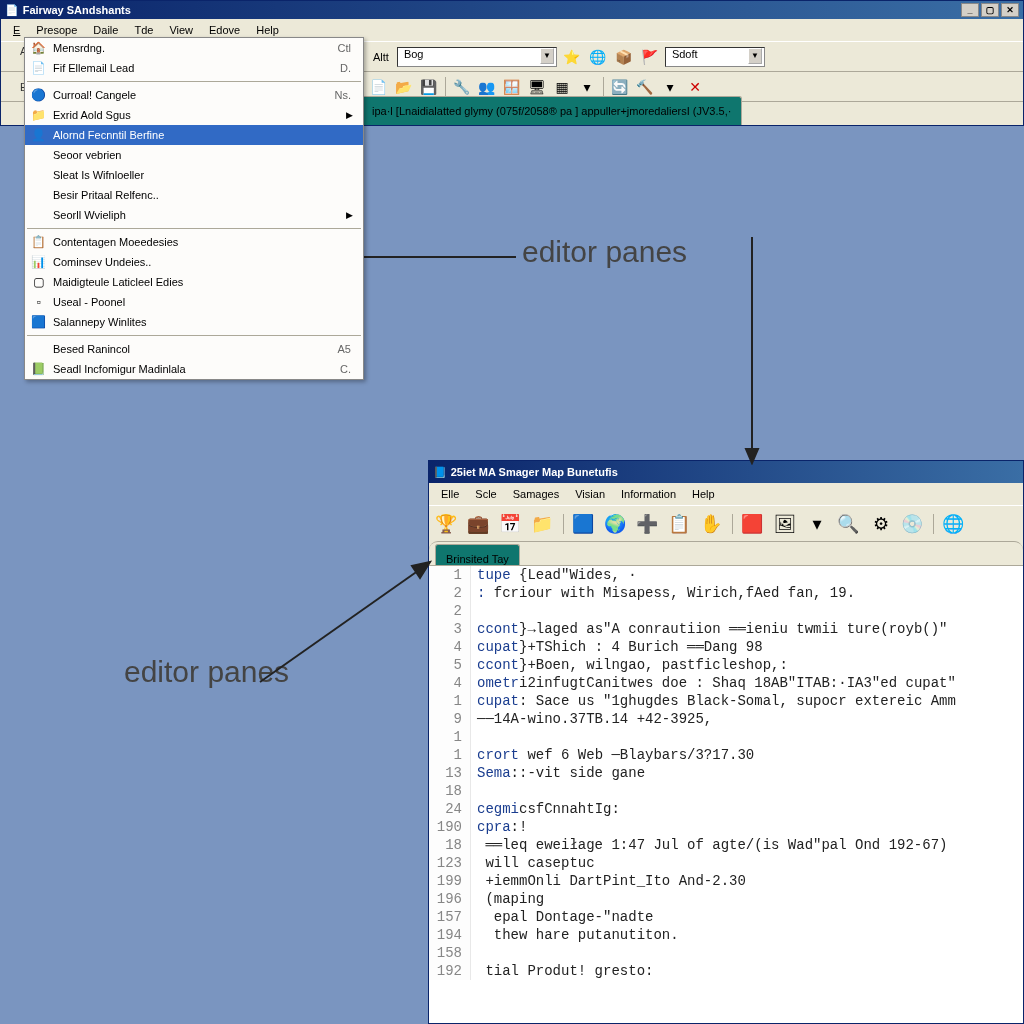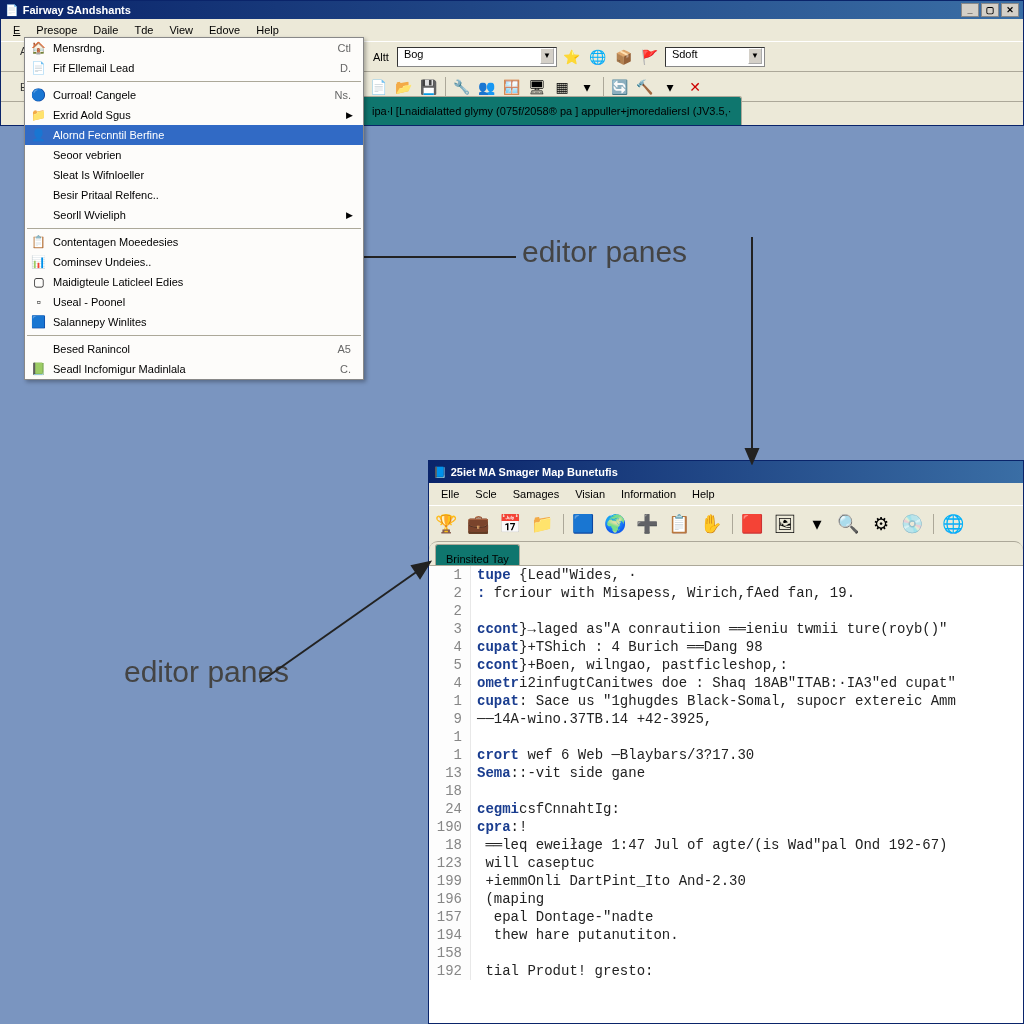--- a/index.html
+++ b/index.html
@@ -195,21 +195,21 @@
 }
 .gutter {
   width: 42px;
   text-align: right;
   color: #868686;
   padding-right: 8px;
   background: #fdfdfd;
   border-right: 1px solid #e8e8e8;
 }
 .code { padding-left: 6px; }
-.kw { color: #1a3d8f; font-weight: bold; }
+.kw { color: #1a3d8f; font-weight: normal; }
 .plain { color: #222; }
 
 
 .annot {
   position: absolute;
   font-size: 30px;
   color: #444;
   font-family: Liberation Sans, sans-serif;
 }
 .arrow {

